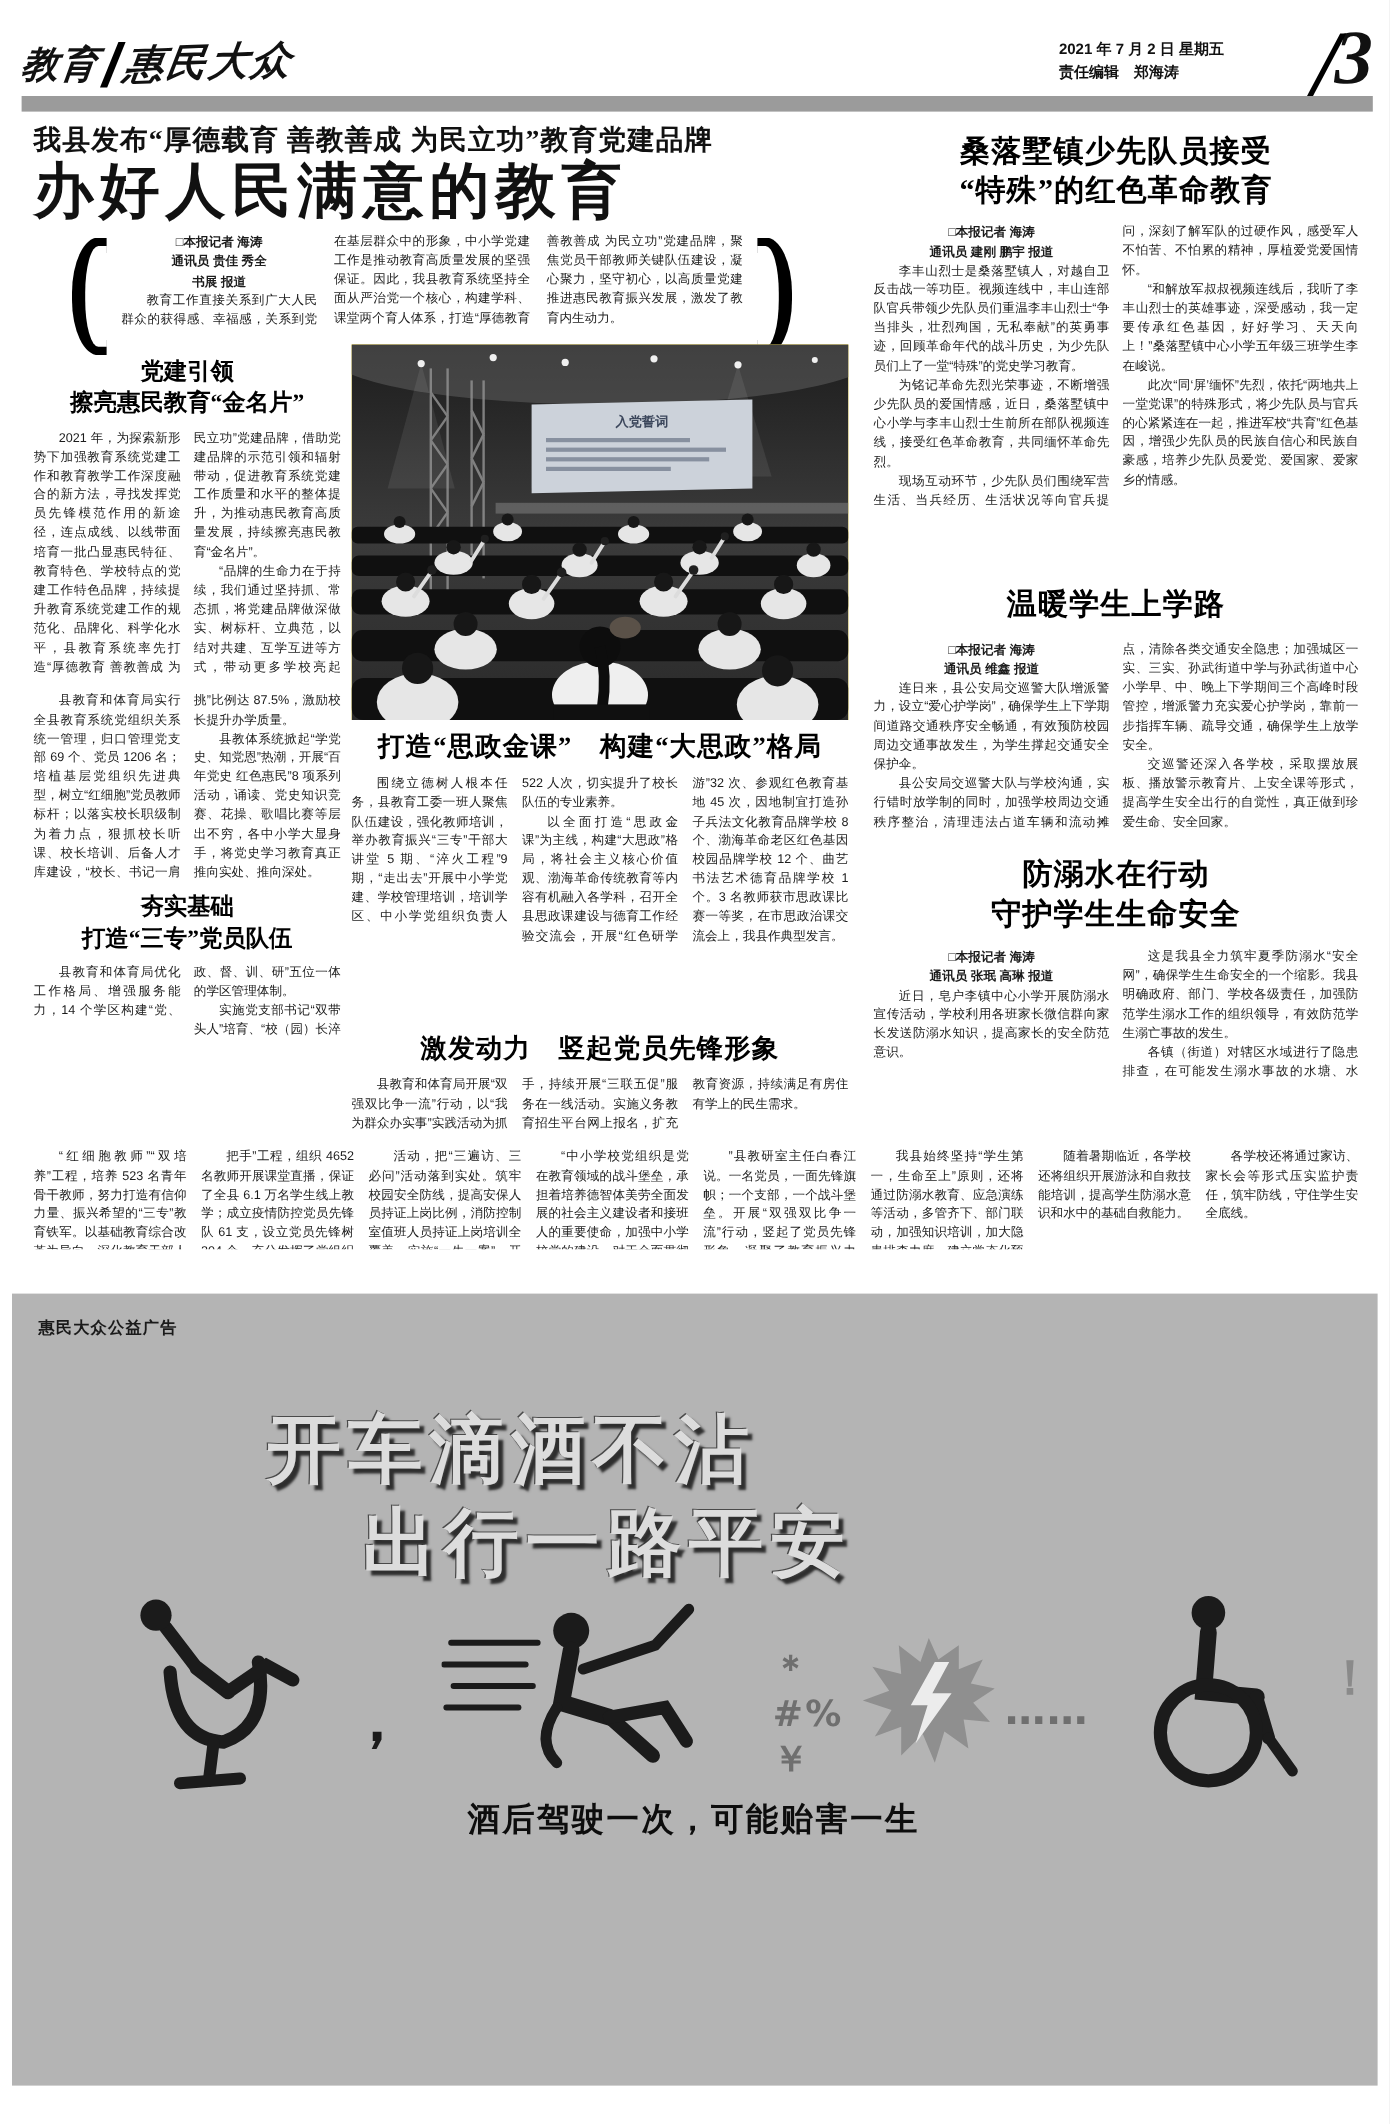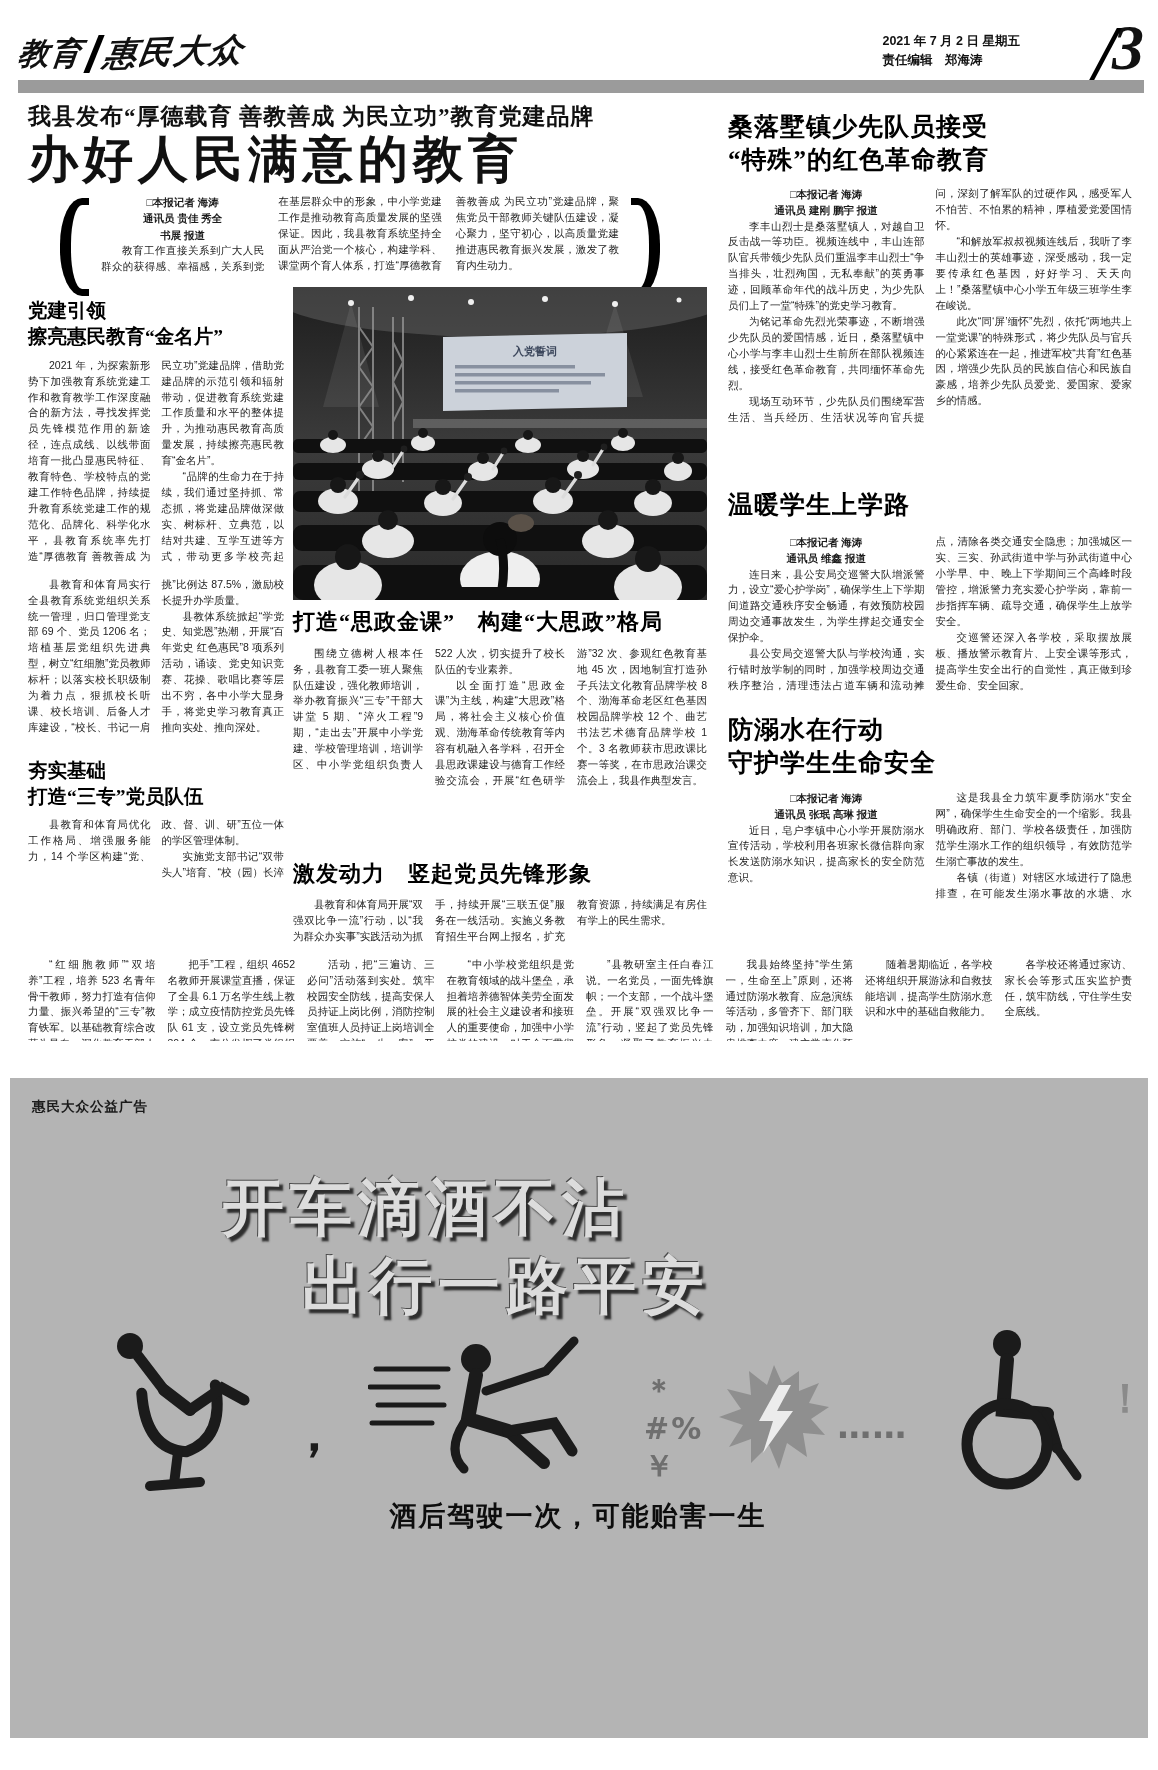--- a/index.html
+++ b/index.html
@@ -28,21 +28,21 @@
                 border-radius:22px 0 0 22px / 46px 0 0 46px;}
   .bracket.right{border-right:11px solid #000;border-top:7px solid #000;border-bottom:7px solid #000;
                  border-radius:0 22px 22px 0 / 0 46px 46px 0;}
   .introcols{flex:1;margin:0 12px;columns:3;column-gap:14px;height:94px;overflow:hidden;}
   .byline-line{text-align:center;font-size:10.5px;line-height:1.55;font-weight:bold;}
   
   .btxt{font-size:10.5px;line-height:1.52;text-align:justify;color:#1c1c1c;overflow:hidden;}
   .btxt p{margin:0;text-indent:2em;}
   .cols2{columns:2;column-gap:11px;}
   .cols3{columns:3;column-gap:12px;}
-  .sechead{font-family:"Liberation Serif",serif;font-weight:900;text-align:left;color:#000;}
+  .sechead{font-family:"Liberation Serif",serif;font-weight:900;text-align:center;color:#000;}
   .sechead.small{font-size:19.5px;line-height:1.35;}
   .sechead.mid{font-size:22px;line-height:1.3;letter-spacing:1px;}
   .sechead.big{font-size:25px;line-height:1.32;letter-spacing:1px;}
   .leftcol{position:absolute;left:28px;top:298px;width:256px;}
   .midcol{position:absolute;left:293px;top:608px;width:414px;}
   .rightcol{position:absolute;left:728px;top:110px;width:404px;}
   .photo{position:absolute;left:293px;top:287px;width:414px;height:313px;background:#fde047;}
   .strip{position:absolute;left:28px;top:957px;width:1104px;height:84px;display:flex;gap:12px;}
   .strip .chunk{flex:1;font-size:10.5px;line-height:1.5;text-align:justify;color:#1c1c1c;overflow:hidden;text-indent:2em;}
   
@@ -224,21 +224,21 @@
     </div>
     <div class="btxt cols2" style="height:212px;margin-top:7px;">
       <p>2021 年，为探索新形势下加强教育系统党建工作和教育教学工作深度融合的新方法，寻找发挥党员先锋模范作用的新途径，连点成线、以线带面培育一批凸显惠民特征、教育特色、学校特点的党建工作特色品牌，持续提升教育系统党建工作的规范化、品牌化、科学化水平，县教育系统率先打造“厚德教育 善教善成 为民立功”党建品牌，借助党建品牌的示范引领和辐射带动，促进教育系统党建工作质量和水平的整体提升，为推动惠民教育高质量发展，持续擦亮惠民教育“金名片”。</p>
       <p>“品牌的生命力在于持续，我们通过坚持抓、常态抓，将党建品牌做深做实、树标杆、立典范，以结对共建、互学互进等方式，带动更多学校亮起来，加强对学校党建工作的好案例、党员教师的好典型等事例的宣传，进一步唱响惠民教育系统党建的‘好声音’。”县教育和体育局党组书记、局长王国华说。</p>
     </div>
     <div class="btxt cols2" style="height:166px;margin-top:7px;">
       <p>县教育和体育局实行全县教育系统党组织关系统一管理，归口管理党支部 69 个、党员 1206 名；培植基层党组织先进典型，树立“红细胞”党员教师标杆；以落实校长职级制为着力点，狠抓校长听课、校长培训、后备人才库建设，“校长、书记一肩挑”比例达 87.5%，激励校长提升办学质量。</p>
       <p>县教体系统掀起“学党史、知党恩”热潮，开展“百年党史 红色惠民”8 项系列活动，诵读、党史知识竞赛、花操、歌唱比赛等层出不穷，各中小学大显身手，将党史学习教育真正推向实处、推向深处。</p>
 
     </div>
-    <div class="sechead small" style="margin-top:15px;">
+    <div class="sechead small" style="margin-top:1px;">
       <div>夯实基础</div>
       <div>打造“三专”党员队伍</div>
     </div>
     <div class="btxt cols2" style="height:66px;margin-top:7px;">
       <p>县教育和体育局优化工作格局、增强服务能力，14 个学区构建“党、政、督、训、研”五位一体的学区管理体制。</p>
       <p>实施党支部书记“双带头人”培育、“校（园）长淬火”、</p>
     </div>
   </div>
 
   <div class="midcol">

